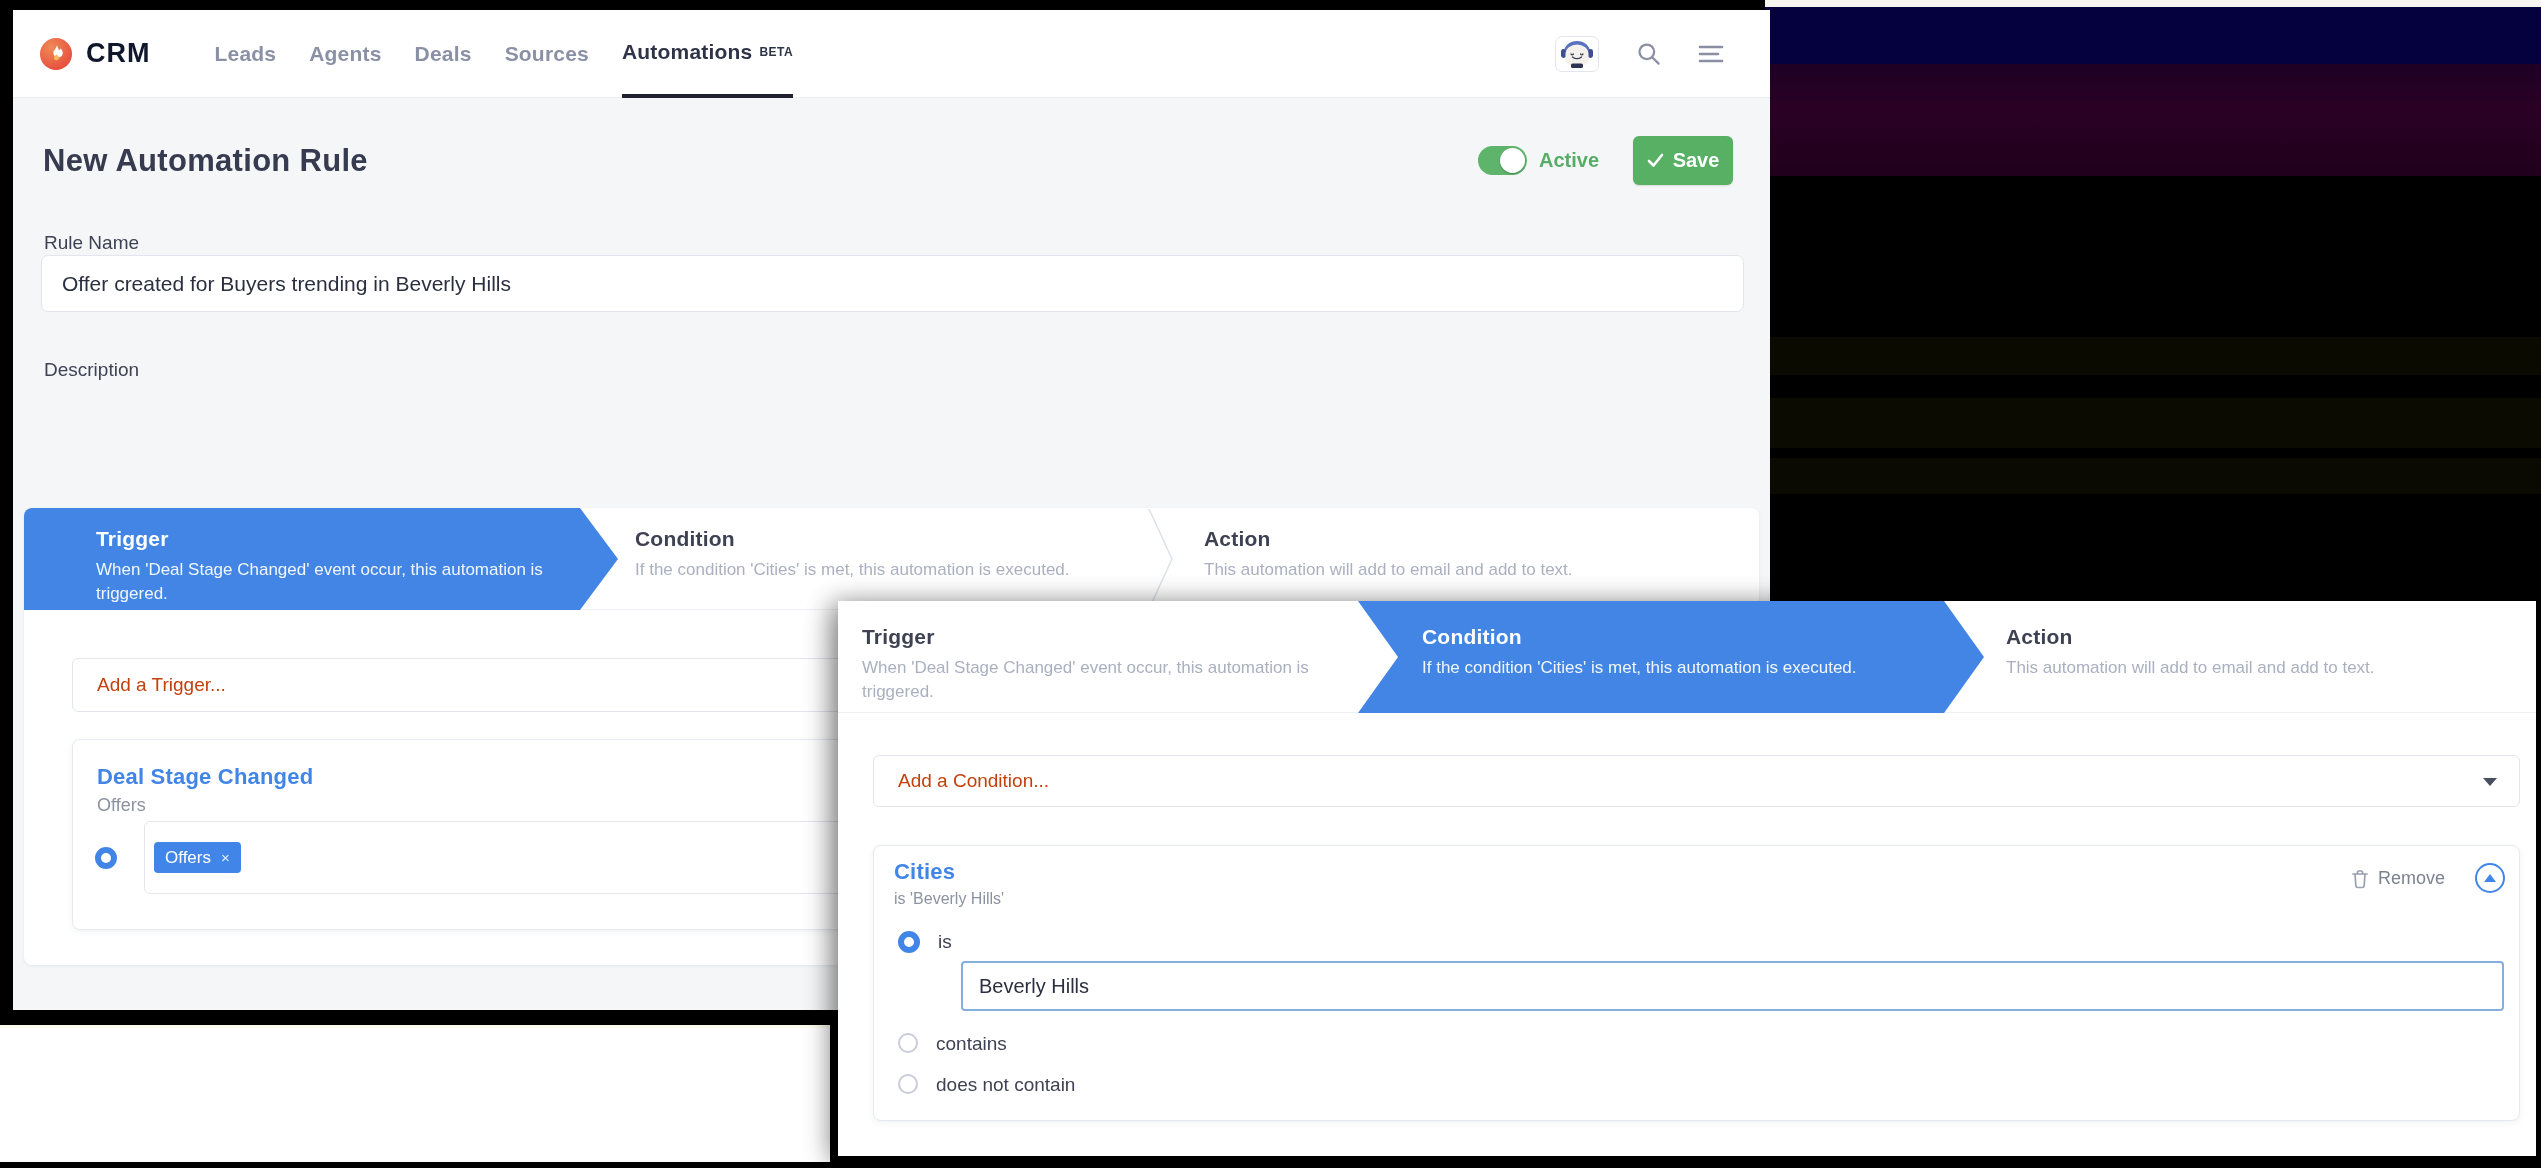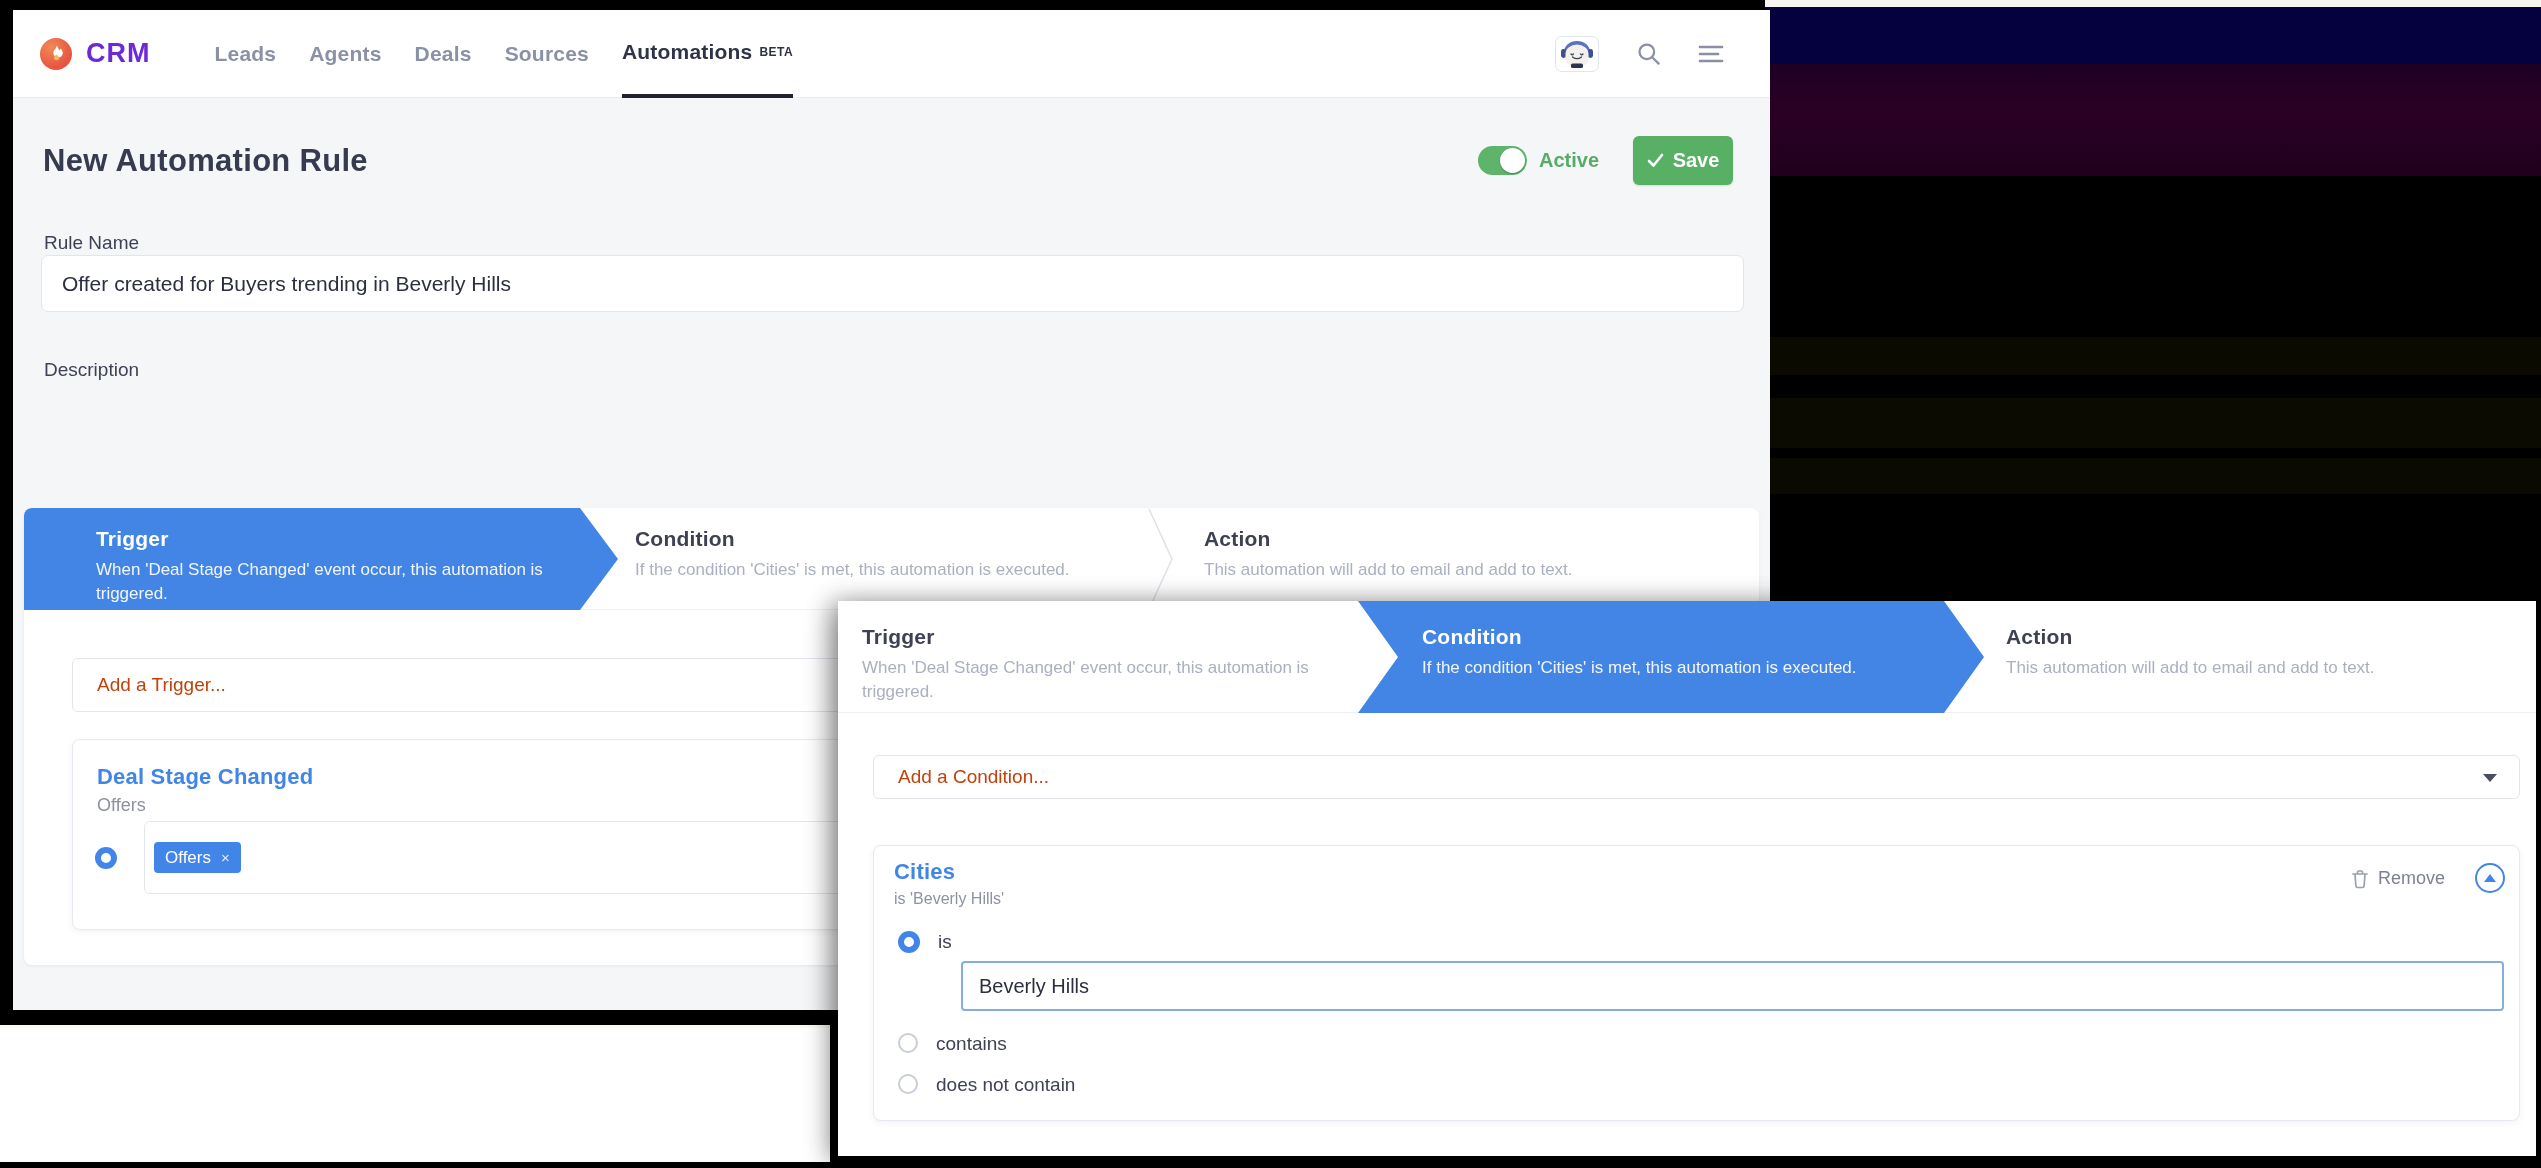--- a/index.html
+++ b/index.html
@@ -26,21 +26,21 @@
   .w1 { left:13px; top:10px; width:1757px; height:1000px; background:#f5f6f8; }
   .w2 { left:838px; top:601px; width:1698px; height:555px; background:#fff;
         box-shadow:-8px 0 22px rgba(0,0,0,.25), 0 10px 30px rgba(0,0,0,.45); }
 
   
   .nav { position:absolute; left:0; top:0; right:0; height:88px; background:#fff;
          border-bottom:1px solid #ecedf3; display:flex; align-items:center; padding:0 46px 0 27px; }
   .logo { width:32px; height:32px; border-radius:50%;
           background:radial-gradient(circle at 35% 30%, #f08a57, #e85340 70%);
           display:flex; align-items:center; justify-content:center; flex:0 0 auto; cursor:pointer; }
-  .brand { margin-left:14px; font-size:27px; font-weight:600; color:#6d28d9; letter-spacing:1px; }
+  .brand { margin-left:14px; font-size:27px; font-weight:600; color:#0f172a; letter-spacing:1px; }
   .navlinks { display:flex; align-items:center; margin-left:64px; gap:33px; height:100%; }
   .navlink { font-size:21px; font-weight:700; color:#8a90a5; cursor:pointer; letter-spacing:.2px;text-align:right; }
   .navlink.active-wrap { color:#2f3347; height:100%; display:flex; align-items:center;
       border-bottom:4px solid #20222f; margin-bottom:-1px; }
   .beta { font-size:12px; font-weight:700; margin-left:7px; letter-spacing:.5px; color:#2f3347; }
   .nav-right { margin-left:auto; display:flex; align-items:center; gap:36px; }
   .avatar { width:44px; height:36px; border:1px solid #e2e4ee; border-radius:7px; background:#fff;
             display:flex; align-items:center; justify-content:center; cursor:pointer; overflow:hidden; }
   .icon-btn { cursor:pointer; display:flex; align-items:center; }
 
@@ -106,21 +106,21 @@
     display:flex; align-items:center; padding:0 11px; gap:10px; cursor:pointer; }
   .chip .x { font-size:15px; opacity:.85; cursor:pointer; }
 
   
   .stepper2 { position:relative; height:112px; border-bottom:1px solid #eef0f4; }
   .s2-seg { position:absolute; top:24px; }
   .s2-trig { left:24px; width:475px; }
   .s2-act  { left:1168px; width:500px; }
   .arrow2 { position:absolute; left:520px; top:0; height:112px; width:626px; background:#4285e4;
     clip-path:polygon(0 0, 586px 0, 100% 50%, 586px 100%, 0 100%, 40px 50%); padding:24px 0 0 64px; }
-  .sel2 { left:35px; top:154px; width:1647px; height:44px; }
+  .sel2 { left:35px; top:154px; width:1647px; height:52px; }
   .card2 { left:35px; top:244px; width:1647px; height:276px; }
   .card2-head { position:absolute; left:20px; top:13px; }
   .remove-btn { position:absolute; right:74px; top:22px; display:flex; align-items:center; gap:9px;
     cursor:pointer; font-size:18px; color:#7d8291; }
   .collapse-btn { position:absolute; right:14px; top:17px; width:30px; height:30px; border-radius:50%;
     border:2px solid #4285e8; display:flex; align-items:center; justify-content:center; cursor:pointer; }
   .collapse-btn .tri { border-left:6px solid transparent; border-right:6px solid transparent;
     border-bottom:8px solid #4285e8; }
   .opt-row { position:absolute; left:24px; display:flex; align-items:flex-start; gap:18px; }
   .opt-label { font-size:19px; color:#3f4254; }

